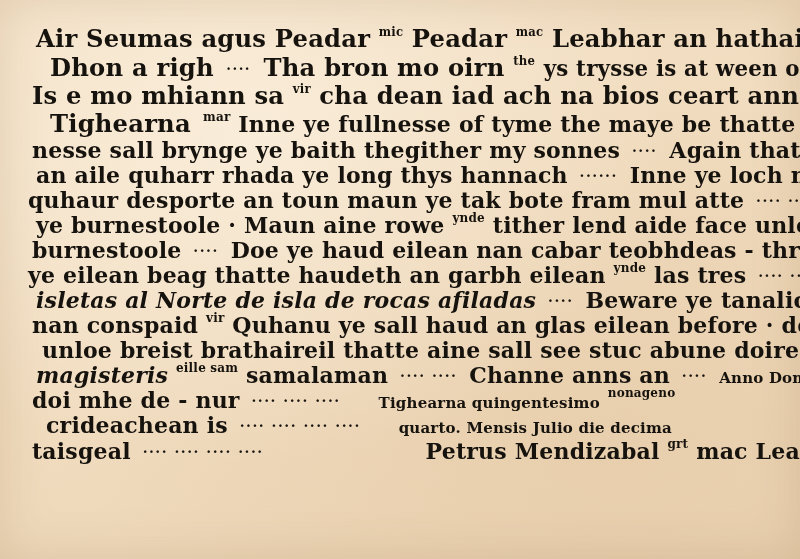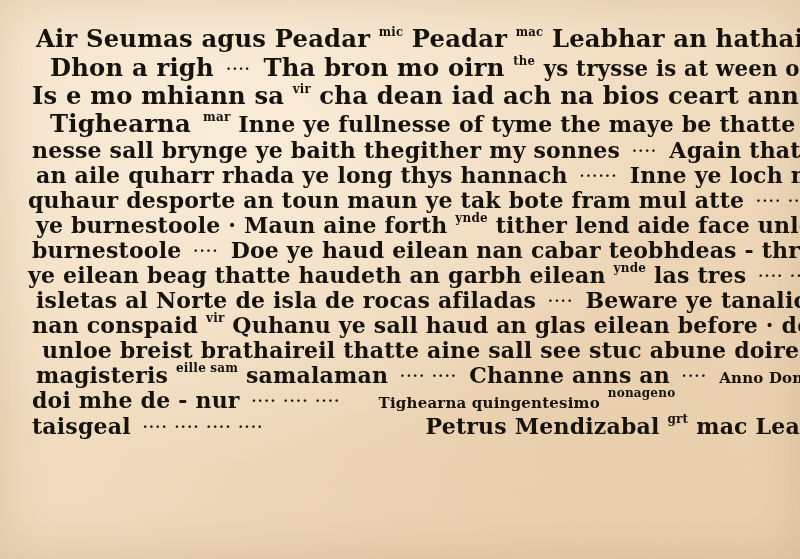--- a/index.html
+++ b/index.html
@@ -76,20 +76,21 @@
     position: relative;
     top: -2px;
   }
   .sup {
     font-size: 12px;
     position: relative;
     top: -11px;
     letter-spacing: 0.2px;
   }
   .ital {
+    font-style: italic;
     text-align: center;
   }
 
   
   .l1  { margin-left: 14px; margin-top: 0px;  }
   .l2  { margin-left: 28px; margin-top: 4px;  }
   .l3  { margin-left: 10px; margin-top: 3px;  }
   .l4  { margin-left: 28px; margin-top: 3px;  }
   .l5  { margin-left: 10px; margin-top: 3px;  }
   .l6  { margin-left: 14px; margin-top: 3px;  }
@@ -161,21 +162,21 @@
       <span class="dots">······</span>
       <span class="seg">Inne ye loch nantuill agus uainkan</span>
     </div>
 
     <div class="line l7 t-mid">
       <span class="seg">quhaur desporte an toun maun ye tak bote fram mul atte</span>
       <span class="dots">···· ···· ····</span>
     </div>
 
     <div class="line l8 t-mid">
-      <span class="seg">ye burnestoole · Maun aine forth</span>
+      <span class="seg">ye burnestoole · Maun aine rowe</span>
       <span class="sup">ynde</span>
       <span class="seg">tither lend aide face unloe face</span>
       
     </div>
 
     <div class="line l9 t-mid">
       <span class="seg">burnestoole</span>
       <span class="dots">····</span>
       <span class="seg">Doe ye haud eilean nan cabar teobhdeas - thridding</span>
       
@@ -215,20 +216,25 @@
       <span class="seg t-small">Anno Domine</span>
     </div>
 
     <div class="line l16 t-mid">
       <span class="seg">doi mhe de - nur</span>
       <span class="dots">···· ···· ····</span>
       <span class="seg colophon-right">Tighearna quingentesimo</span>
       <span class="sup">nonageno</span>
     </div>
 
+    <div class="line l17 t-mid">
+      <span class="seg">crideachean is</span>
+      <span class="dots">···· ···· ···· ····</span>
+      <span class="seg colophon-right">quarto. Mensis Julio die decima</span>
+    </div>
 
     <div class="line l18 t-mid">
       <span class="seg">taisgeal</span>
       <span class="dots">···· ···· ···· ····</span>
       <span class="seg sig">Petrus Mendizabal</span>
       <span class="sup">grt</span>
       <span class="seg">mac Leabhar</span>
     </div>
 
   </div>

